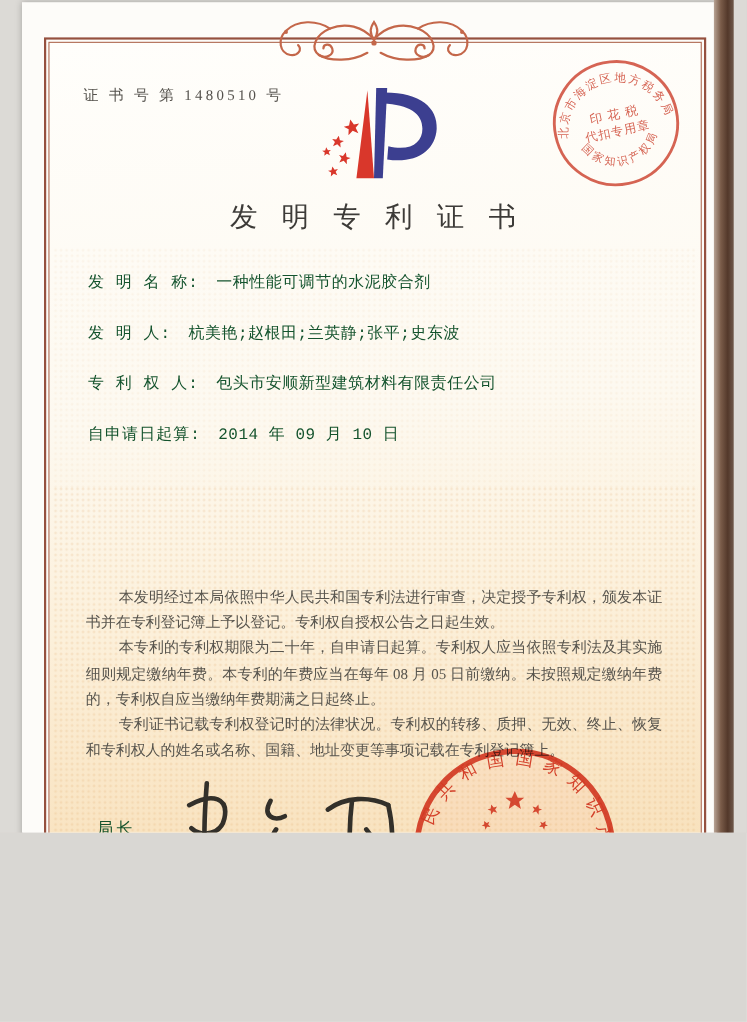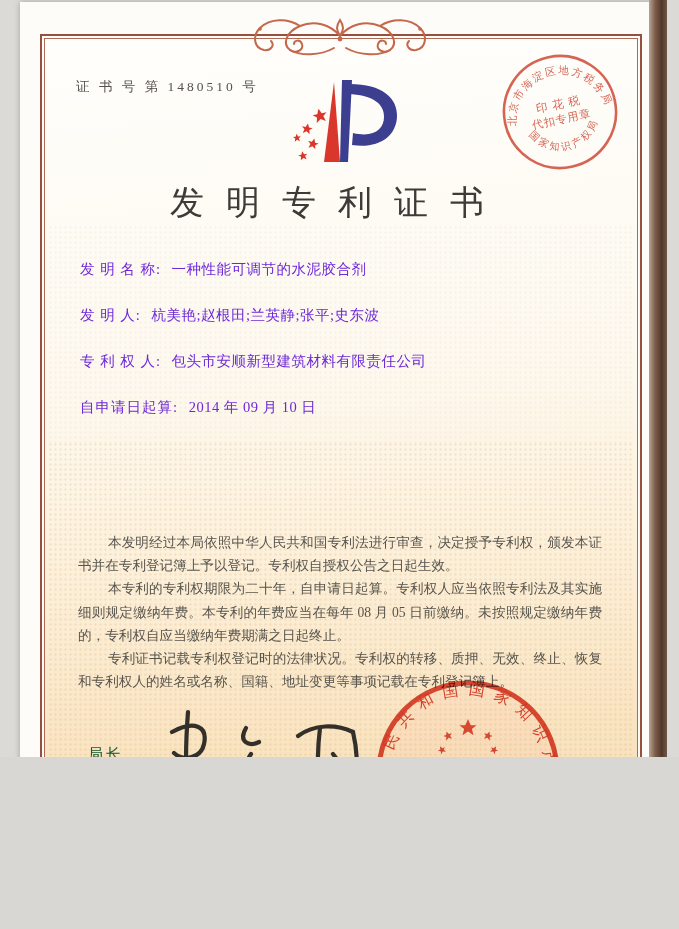--- a/index.html
+++ b/index.html
@@ -18,24 +18,24 @@
   .frame-inner{position:absolute;left:2px;top:2px;right:2px;bottom:2px;border:1px solid #b06a52;
          background:linear-gradient(176deg,#fffefb 0%,#fdf9f0 40%,#fcf0da 62%,#f9e4c2 82%,#f6dcb2 100%);}
   .dots{position:absolute;left:3px;right:3px;bottom:3px;height:430px;opacity:.5;
          background-image:radial-gradient(circle,rgba(213,140,63,.28) 1px,transparent 1.5px);
          background-size:5px 5px;}
   .dots-mid{position:absolute;left:3px;right:3px;bottom:430px;height:220px;opacity:.22;
          background-image:radial-gradient(circle,rgba(213,140,63,.28) 1px,transparent 1.5px);
          background-size:5px 5px;}
 
   .cert-no{position:absolute;left:76px;top:78px;font-size:13.5px;letter-spacing:3px;color:#55524d;}
-  .title{position:absolute;left:28px;top:180px;width:598px;text-align:center;font-size:34px;
+  .title{position:absolute;left:40px;top:180px;width:598px;text-align:center;font-size:25px;
          letter-spacing:22px;text-indent:22px;color:#3d3b38;font-weight:500;}
 
-  .fields{position:absolute;left:80px;top:261px;width:520px;font-size:14.5px;color:#6d28d9;}
+  .fields{position:absolute;left:80px;top:250px;width:520px;font-size:14.5px;color:#14532d;font-family:Liberation Mono, monospace;}
   .field-row{margin-bottom:29px;line-height:17px;white-space:nowrap;}
   .field-label{display:inline-block;letter-spacing:1px;margin-right:7px;}
   .field-value{letter-spacing:.5px;}
 
   .paras{position:absolute;left:78px;top:531px;width:524px;font-size:13.6px;line-height:23.2px;
          color:#57544d;text-align:justify;}
   .paras p{margin:0;text-indent:2.2em;}
 
   .signer{position:absolute;left:88px;top:740px;font-size:15px;letter-spacing:3px;color:#14532d;line-height:28px;}
   .signature{position:absolute;left:150px;top:698px;}

